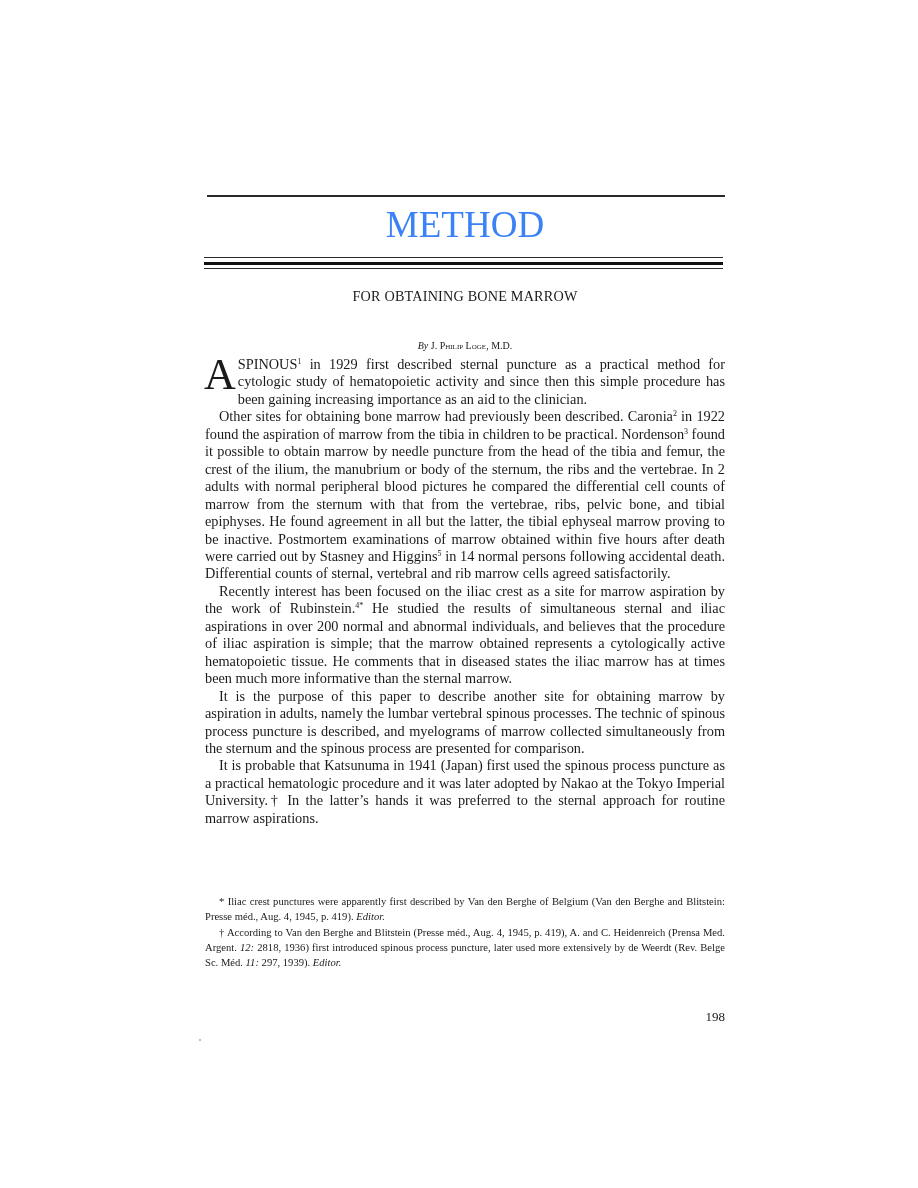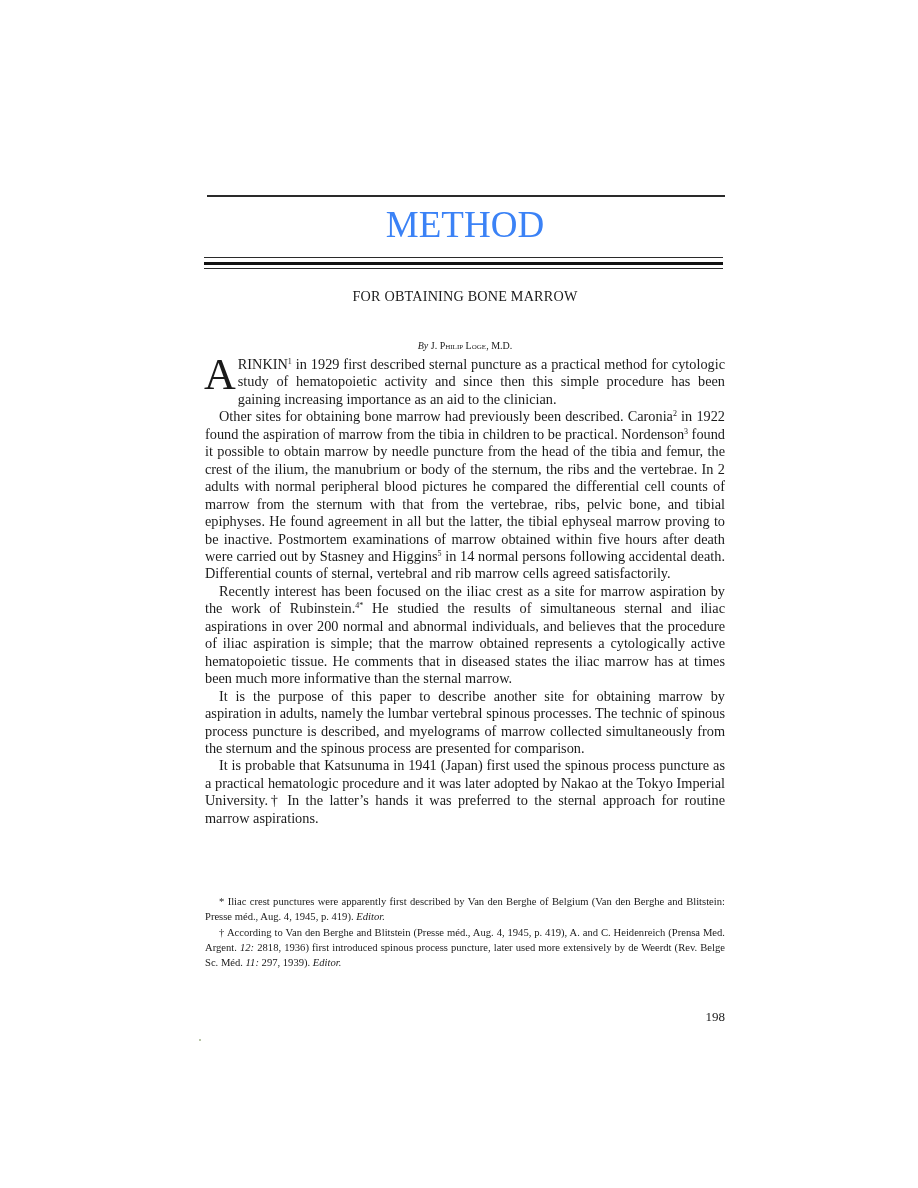--- a/index.html
+++ b/index.html
@@ -40,21 +40,21 @@
 <div class="article-title">
   <div>FOR OBTAINING BONE MARROW</div>
 </div>
 
 <div class="byline">
   <span class="by">By</span>
   <span class="sc">J. Philip Loge</span><span>, M.D.</span>
 </div>
 
 <div class="body">
-  <p class="first"><span class="dropcap">A</span><span>RINKIN</span><sup>1</sup><span> in 1929 first described sternal puncture as a practical method for cytologic study of hematopoietic activity and since then this simple procedure has been gaining increasing importance as an aid to the clinician.</span></p>
+  <p class="first"><span class="dropcap">A</span><span>SPINOUS</span><sup>1</sup><span> in 1929 first described sternal puncture as a practical method for cytologic study of hematopoietic activity and since then this simple procedure has been gaining increasing importance as an aid to the clinician.</span></p>
   <p><span>Other sites for obtaining bone marrow had previously been described. Caronia</span><sup>2</sup><span> in 1922 found the aspiration of marrow from the tibia in children to be practical. Nordenson</span><sup>3</sup><span> found it possible to obtain marrow by needle puncture from the head of the tibia and femur, the crest of the ilium, the manubrium or body of the sternum, the ribs and the vertebrae. In 2 adults with normal peripheral blood pictures he compared the differential cell counts of marrow from the sternum with that from the vertebrae, ribs, pelvic bone, and tibial epiphyses. He found agreement in all but the latter, the tibial ephyseal marrow proving to be inactive. Postmortem examinations of marrow obtained within five hours after death were carried out by Stasney and Higgins</span><sup>5</sup><span> in 14 normal persons following accidental death. Differential counts of sternal, vertebral and rib marrow cells agreed satisfactorily.</span></p>
   <p><span>Recently interest has been focused on the iliac crest as a site for marrow aspiration by the work of Rubinstein.</span><sup>4*</sup><span> He studied the results of simultaneous sternal and iliac aspirations in over 200 normal and abnormal individuals, and believes that the procedure of iliac aspiration is simple; that the marrow obtained represents a cytologically active hematopoietic tissue. He comments that in diseased states the iliac marrow has at times been much more informative than the sternal marrow.</span></p>
   <p>It is the purpose of this paper to describe another site for obtaining marrow by aspiration in adults, namely the lumbar vertebral spinous processes. The technic of spinous process puncture is described, and myelograms of marrow collected simultaneously from the sternum and the spinous process are presented for comparison.</p>
   <p>It is probable that Katsunuma in 1941 (Japan) first used the spinous process puncture as a practical hematologic procedure and it was later adopted by Nakao at the Tokyo Imperial University.† In the latter’s hands it was preferred to the sternal approach for routine marrow aspirations.</p>
 </div>
 
 <div class="fn">
   <p><span>* Iliac crest punctures were apparently first described by Van den Berghe of Belgium (Van den Berghe and Blitstein: Presse méd., Aug. 4, 1945, p. 419). </span><i>Editor.</i></p>
   <p><span>† According to Van den Berghe and Blitstein (Presse méd., Aug. 4, 1945, p. 419), A. and C. Heidenreich (Prensa Med. Argent. </span><i>12:</i><span> 2818, 1936) first introduced spinous process puncture, later used more extensively by de Weerdt (Rev. Belge Sc. Méd. </span><i>11:</i><span> 297, 1939). </span><i>Editor.</i></p>
 </div>

